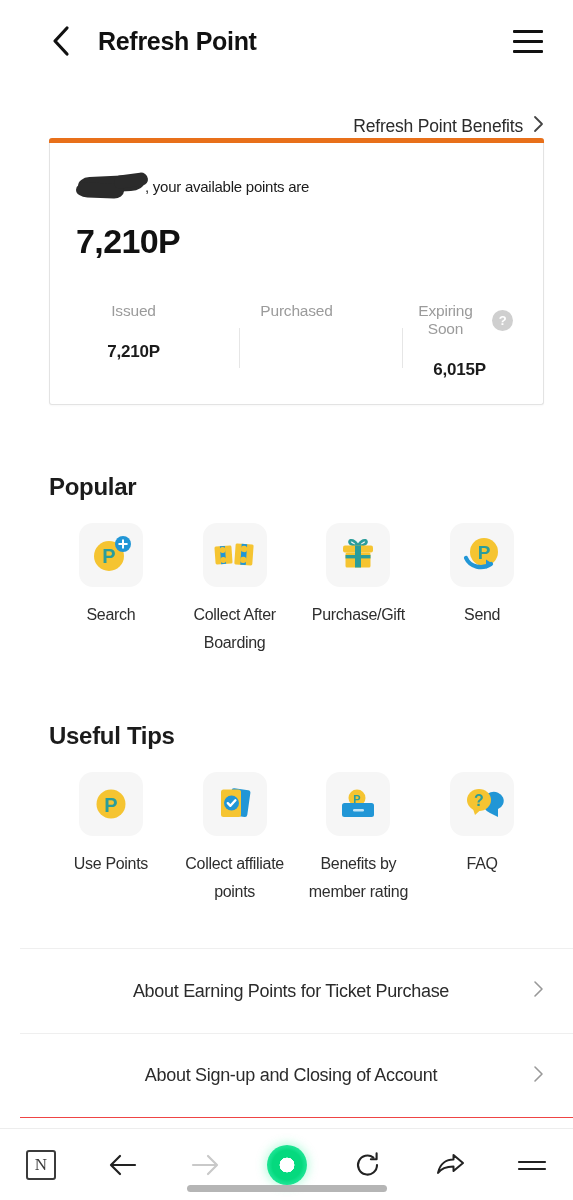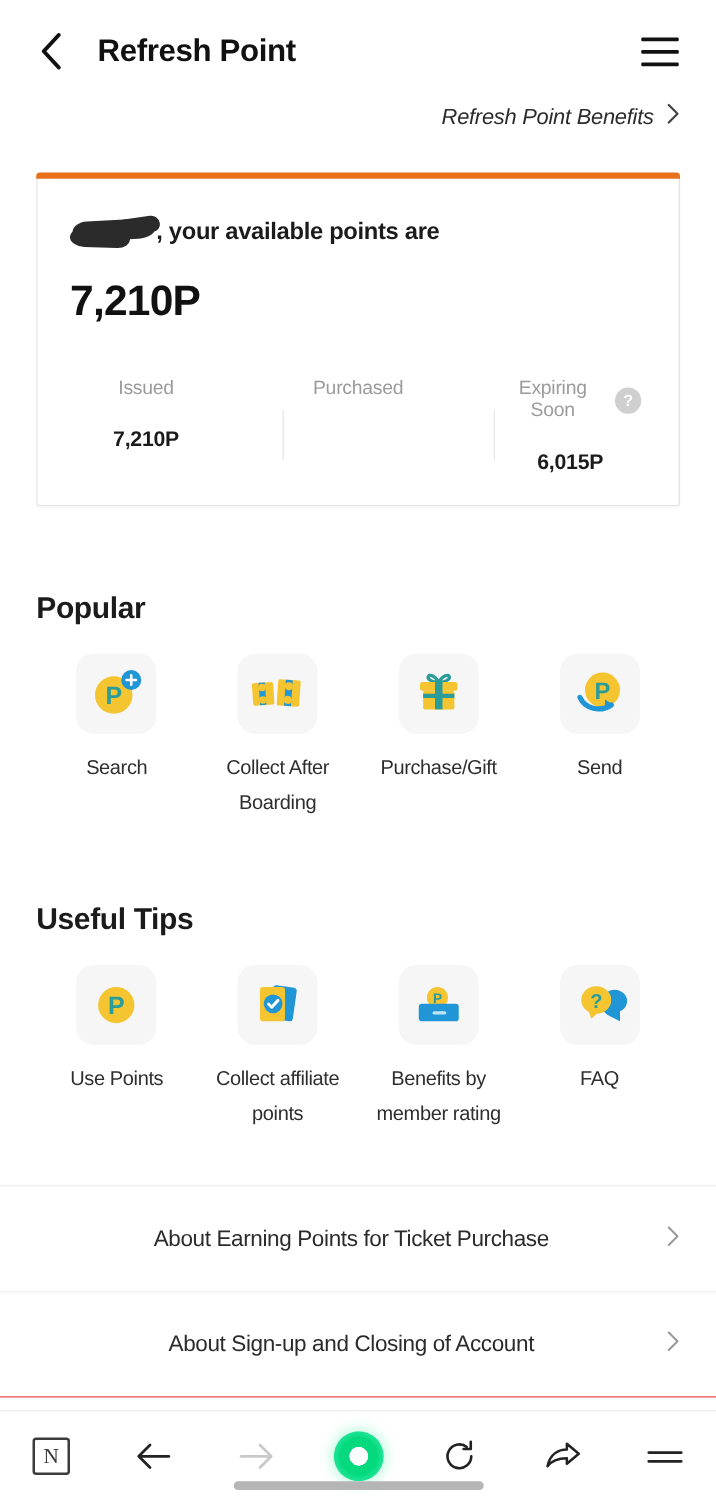--- a/index.html
+++ b/index.html
@@ -9,20 +9,21 @@
     background: #ffffff;
     font-family: "Liberation Sans", sans-serif;
     -webkit-font-smoothing: antialiased;
   }
   #app {
     position: relative;
     width: 573px;
     height: 1200px;
     overflow: hidden;
     background: #ffffff;
+    padding-left: 20px;
   }
 
   
   .topbar {
     height: 82px;
     display: flex;
     align-items: center;
     padding: 0 24px 0 24px;
     background: #fff;
   }
@@ -52,24 +53,23 @@
     display: block;
     width: 30px; height: 3px;
     background: #111111;
     border-radius: 1px;
   }
 
   
   .benefits-row {
     display: flex;
     justify-content: flex-end;
-    align-items: flex-start;
+    align-items: flex-end;
     padding: 0 29px 0 0;
     height: 56px;
-    font-style: italic;
   }
   .benefits-link {
     display: inline-flex;
     align-items: center;
     gap: 10px;
     font-size: 17.5px;
     color: #2b2b2b;
     letter-spacing: -0.2px;
   }
   .chev-sm { display:block; }
@@ -125,22 +125,22 @@
   }
   .redaction .blob3 {
     position: absolute;
     left: 38px; top: 2px;
     width: 34px; height: 13px;
     background: #2b2b2b;
     border-radius: 10px 12px 10px 8px;
     transform: rotate(-8deg);
   }
   .greeting-text {
-    font-size: 19px;
-    font-weight: 700;
+    font-size: 15px;
+    font-weight: 400;
     color: #1b1b1b;
     letter-spacing: -0.25px;
     white-space: nowrap;
   }
   .points-big {
     font-size: 34px;
     font-weight: 700;
     color: #111111;
     letter-spacing: -0.6px;
     margin-top: 20px;

